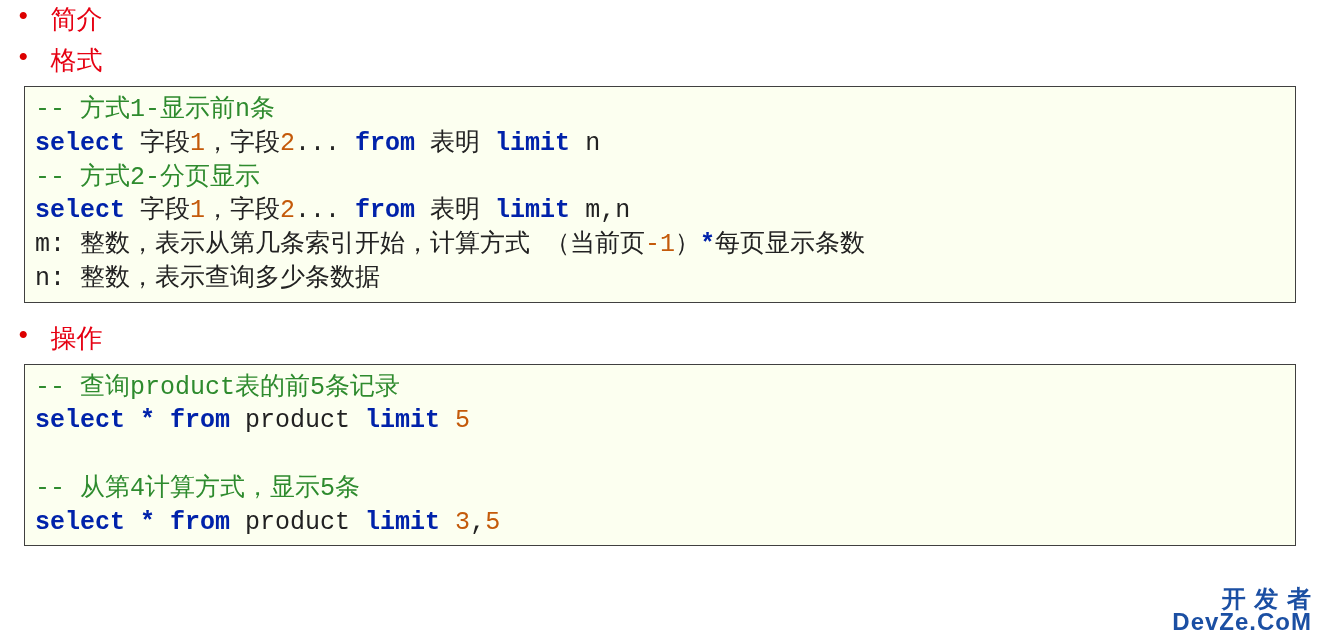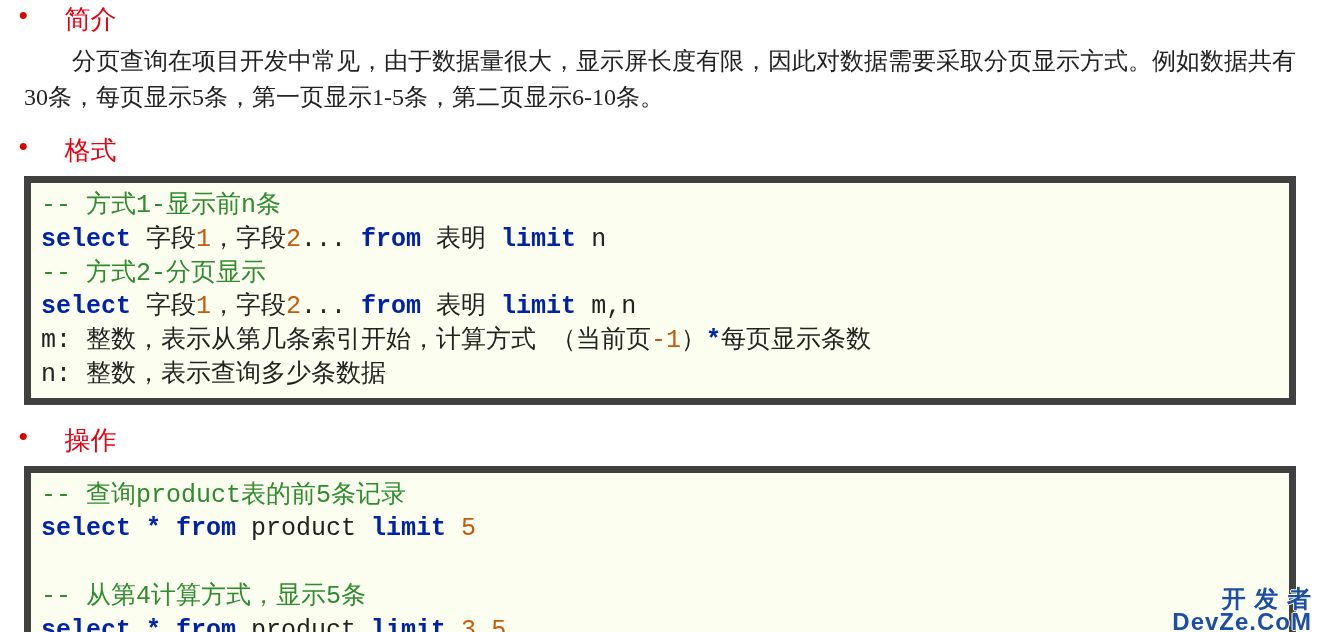--- a/index.html
+++ b/index.html
@@ -21,34 +21,33 @@
     font-size: 30px;
     line-height: 22px;
     margin-right: 22px;
     position: relative;
     top: -2px;
   }
   .bullet-title {
     color: #e60012;
     font-size: 26px;
     font-weight: normal;
-    margin-left: 14px;
   }
   .para {
     margin: 6px 24px 18px 24px;
     font-size: 24px;
     line-height: 1.5;
     text-indent: 2em;
     color: #222;
   }
   .codeblock {
     margin: 8px 24px 18px 24px;
     padding: 6px 17px 6px 10px;
     background: #fcfff0;
-    border: 7px solid #404040;
+    border: 1px solid #404040;
     font-family: "Courier New", monospace;
     font-size: 25px;
     line-height: 1.35;
     white-space: pre;
     overflow: hidden;
   }
   .cm { color: #2e8b2e; }
   .kw { color: #0022aa; font-weight: bold; }
   .num { color: #c45a0a; }
   .txt { color: #222; }
@@ -70,21 +69,20 @@
   .wrap { position: relative; height: 632px; }
 </style>
 </head>
 <body>
 <div class="wrap">
 
 <div class="bullet-row">
   <span class="bullet-dot">•</span>
   <span class="bullet-title">简介</span>
 </div>
-<div class="para">分页查询在项目开发中常见，由于数据量很大，显示屏长度有限，因此对数据需要采取分页显示方式。例如数据共有30条，每页显示5条，第一页显示1-5条，第二页显示6-10条。</div>
 
 <div class="bullet-row">
   <span class="bullet-dot">•</span>
   <span class="bullet-title">格式</span>
 </div>
 <div class="codeblock"><span class="cm"><span>-- </span><span>方式1-显示前n条</span></span>
 <span class="kw">select</span><span class="txt"> </span><span class="txt">字段</span><span class="num">1</span><span class="txt">，字段</span><span class="num">2</span><span class="txt">... </span><span class="kw">from</span><span class="txt"> 表明 </span><span class="kw">limit</span><span class="txt"> n</span>
 <span class="cm"><span>-- </span><span>方式2-分页显示</span></span>
 <span class="kw">select</span><span class="txt"> 字段</span><span class="num">1</span><span class="txt">，字段</span><span class="num">2</span><span class="txt">... </span><span class="kw">from</span><span class="txt"> 表明 </span><span class="kw">limit</span><span class="txt"> m,n</span>
 <span class="txt">m: 整数，表示从第几条索引开始，计算方式 （当前页</span><span class="num">-1</span><span class="txt">）</span><span class="kw">*</span><span class="txt">每页显示条数</span>

